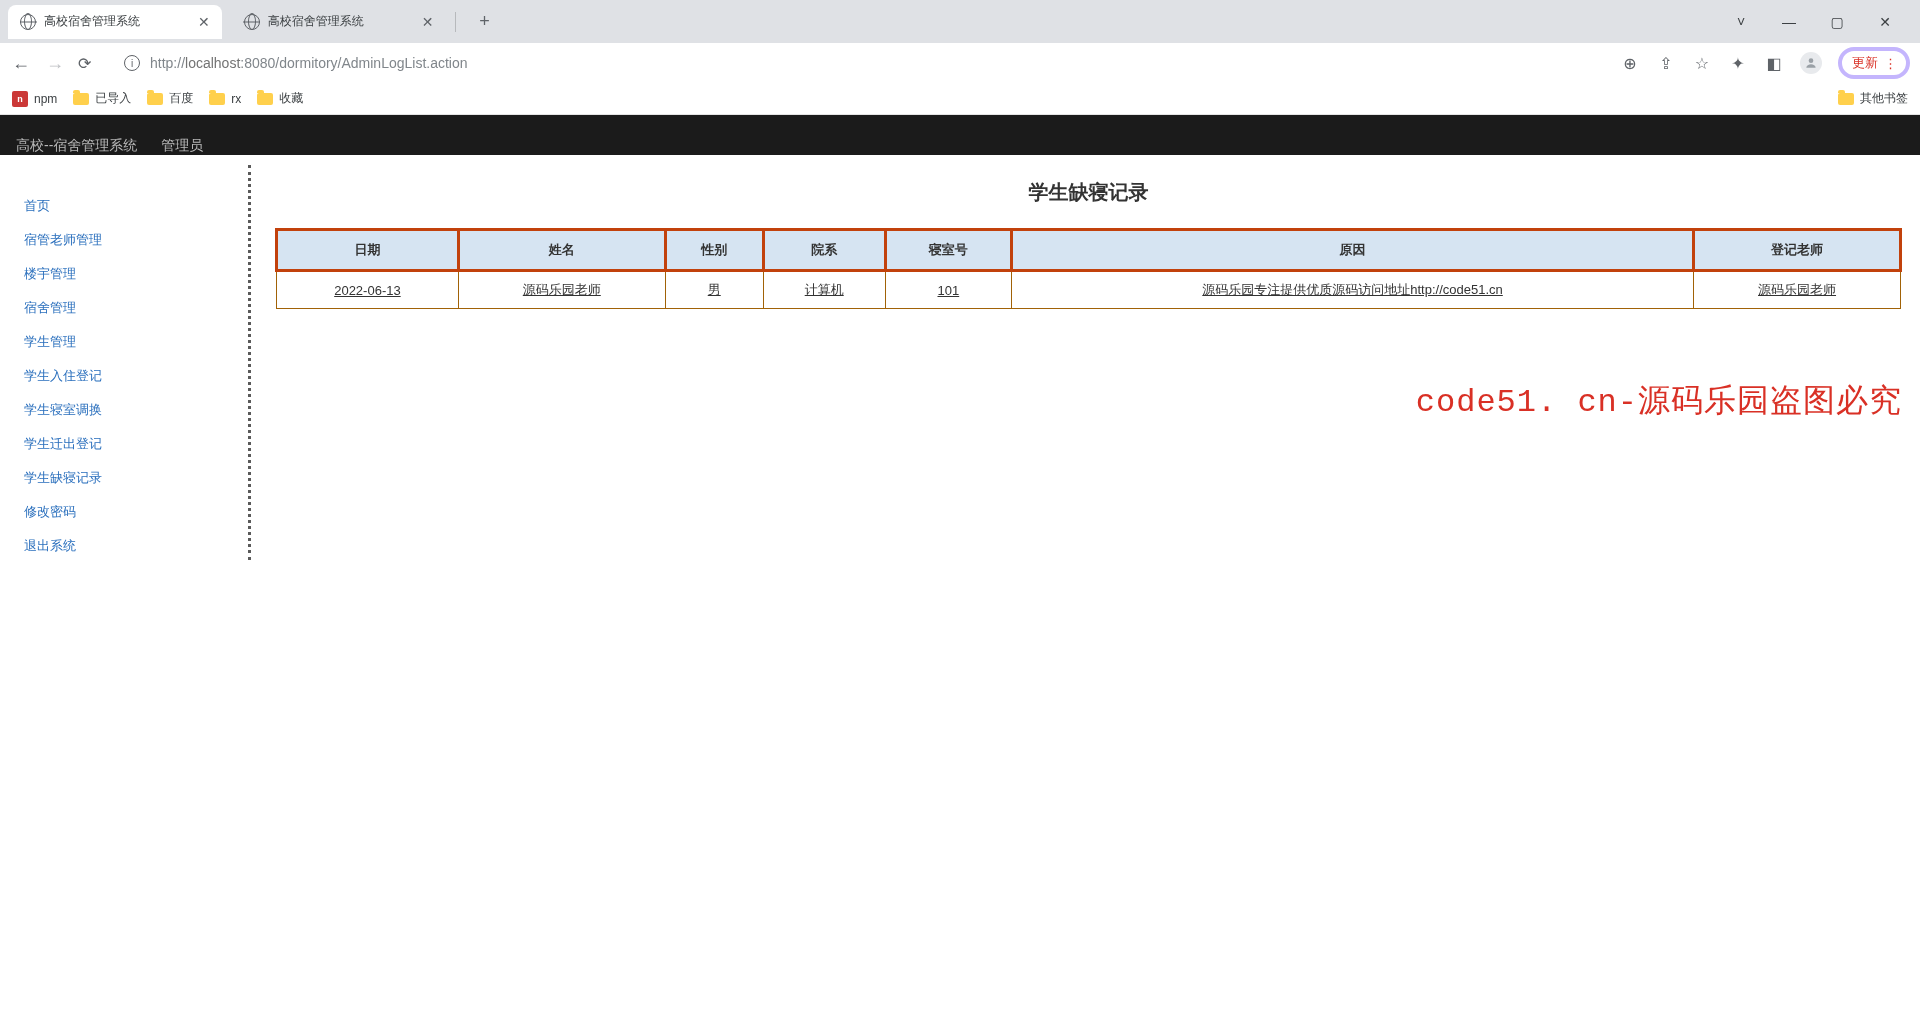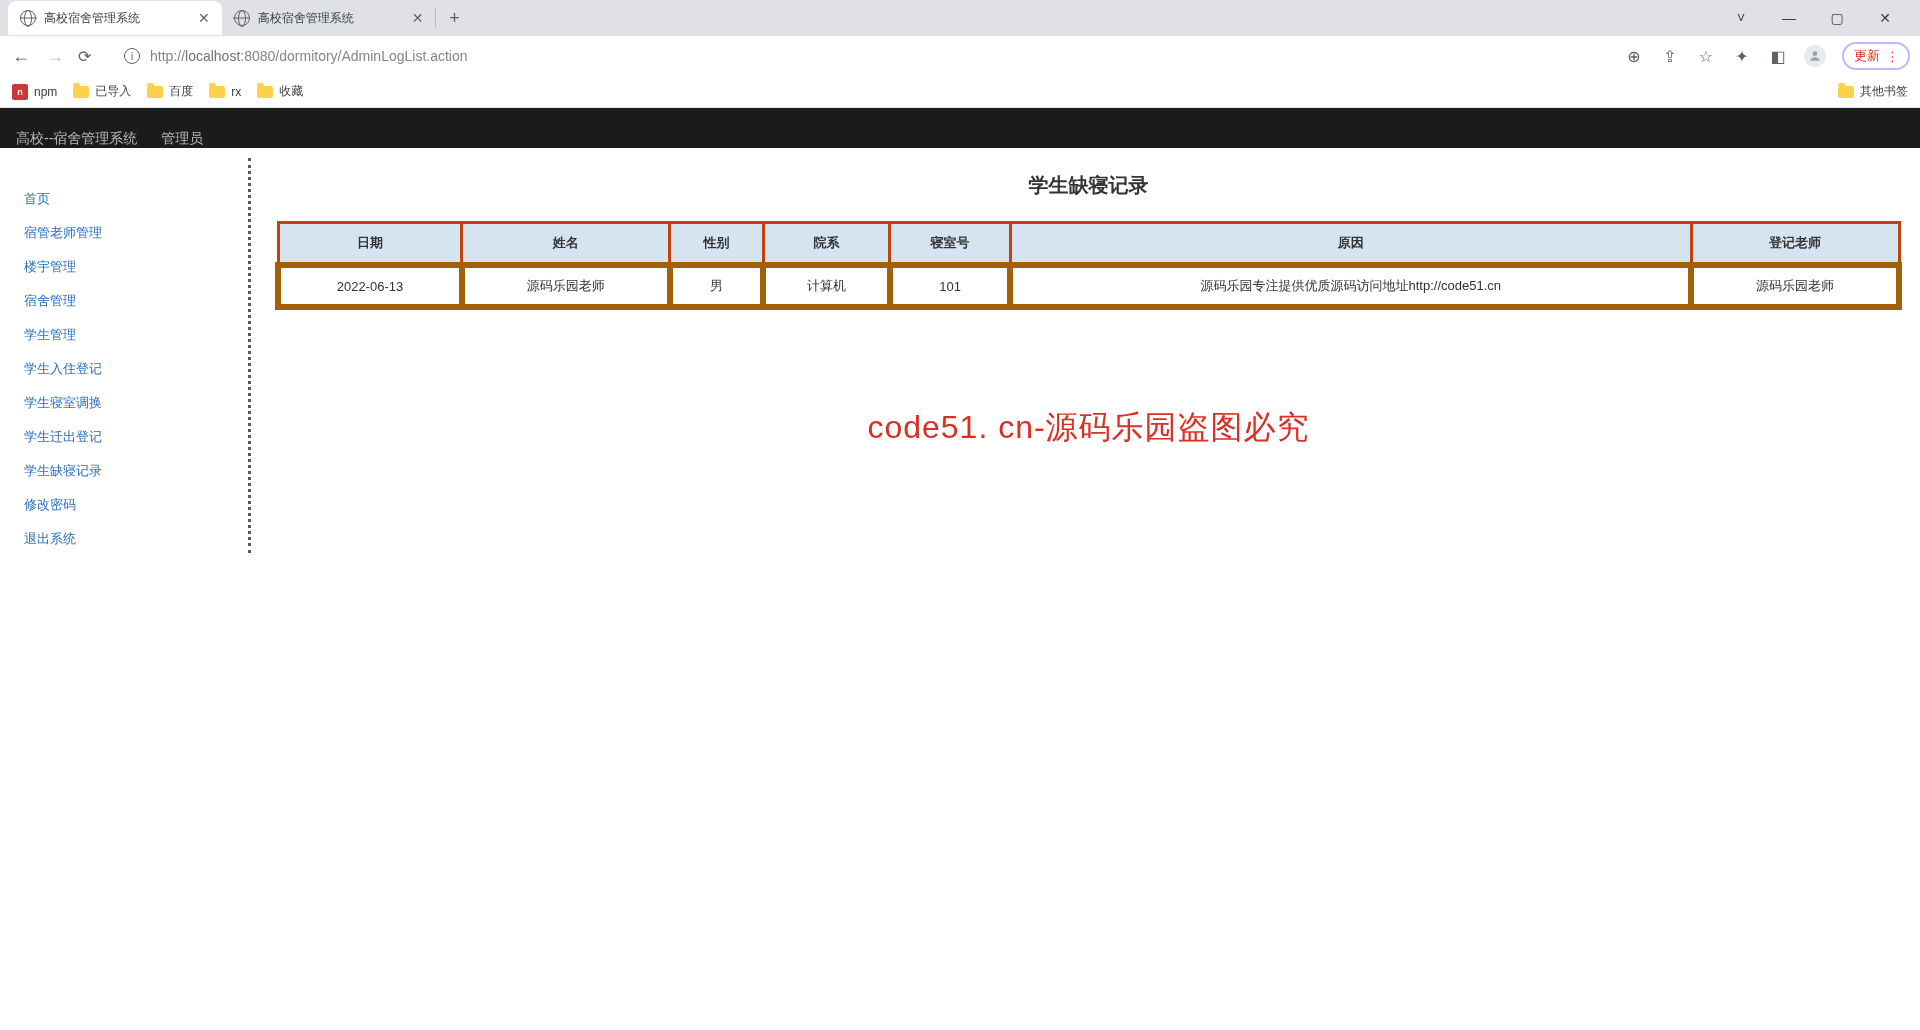--- a/index.html
+++ b/index.html
@@ -1,20 +1,20 @@
 <!DOCTYPE html>
 <html><head>
 <meta charset="utf-8">
 <style>
 * { margin: 0; padding: 0; box-sizing: border-box; }
 body { font-family: "Microsoft YaHei", Arial, sans-serif; font-size: 13px; background: #fff; }
 
 
 .browser-chrome { background: #dfe1e5; }
-.tab-bar { display: flex; align-items: center; height: 36px; padding: 0 8px; gap: 0; }
+.tab-bar { display: flex; align-items: center; height: 43px; padding: 0 8px; gap: 10px; }
 .tab { display: flex; align-items: center; gap: 8px; padding: 0 12px; height: 34px; border-radius: 8px 8px 0 0; font-size: 12px; color: #3c4043; }
 .tab.active { background: #fff; }
 .tab .globe { width: 16px; height: 16px; border: 1.5px solid #5f6368; border-radius: 50%; position: relative; }
 .tab .globe::before { content: ""; position: absolute; left: 50%; top: -1.5px; bottom: -1.5px; width: 6px; border: 1.5px solid #5f6368; border-radius: 50%; transform: translateX(-50%); }
 .tab .globe::after { content: ""; position: absolute; left: -1.5px; right: -1.5px; top: 50%; border-top: 1.5px solid #5f6368; transform: translateY(-50%); }
 .tab .close-x { font-size: 14px; color: #5f6368; margin-left: 50px; cursor: pointer; }
 .tab-divider { width: 1px; height: 20px; background: #b7b9bc; }
 .newtab { width: 28px; height: 28px; display: flex; align-items: center; justify-content: center; font-size: 18px; color: #5f6368; cursor: pointer; margin-left: 4px; }
 .win-controls { margin-left: auto; display: flex; gap: 18px; padding-right: 12px; color: #3c4043; }
 .win-controls span { width: 30px; text-align: center; font-size: 14px; cursor: pointer; }
@@ -22,21 +22,21 @@
 .address-row { background: #fff; display: flex; align-items: center; height: 40px; padding: 0 10px; gap: 12px; }
 .nav-arrow { width: 22px; text-align: center; font-size: 18px; color: #5f6368; cursor: pointer; }
 .nav-arrow.disabled { color: #bfc1c4; }
 .reload { width: 22px; font-size: 16px; color: #5f6368; cursor: pointer; }
 .url-bar { flex: 1; display: flex; align-items: center; height: 30px; background: #fff; border-radius: 15px; padding: 0 12px; font-size: 14px; color: #202124; }
 .url-bar .info-icon { width: 16px; height: 16px; border: 1.3px solid #5f6368; border-radius: 50%; display: flex; align-items: center; justify-content: center; font-size: 10px; color: #5f6368; margin-right: 10px; }
 .url-text .host { color: #737373; text-align: center; }
 .url-text .muted { color: #80868b; }
 .right-icons { display: flex; align-items: center; gap: 16px; color: #5f6368; font-size: 16px; }
 .right-icons .ico { cursor: pointer; width: 20px; text-align: center; }
-.update-btn { border: 2px solid #c4b5fd; color: #d93025; border-radius: 16px; padding: 3px 10px; font-size: 13px; display: flex; align-items: center; gap: 6px; cursor: pointer; }
+.update-btn { border: 4px solid #c4b5fd; color: #d93025; border-radius: 16px; padding: 3px 10px; font-size: 13px; display: flex; align-items: center; gap: 6px; cursor: pointer; }
 .update-btn .dots { letter-spacing: -1px; }
 .avatar-circle { width: 22px; height: 22px; border-radius: 50%; background: #e8eaed; display: flex; align-items: center; justify-content: center; }
 
 .bookmark-row { background: #fff; border-bottom: 1px solid #e4e4e4; display: flex; align-items: center; height: 32px; padding: 0 12px; gap: 16px; font-size: 12px; color: #3c4043; }
 .bm-item { display: flex; align-items: center; gap: 6px; cursor: pointer; }
 .folder-icon { width: 16px; height: 12px; background: #ffd04c; border-radius: 2px; position: relative; }
 .folder-icon::before { content: ""; position: absolute; top: -3px; left: 0; width: 7px; height: 3px; background: #ffd04c; border-radius: 2px 2px 0 0; }
 .npm-icon { width: 16px; height: 16px; background: #cb3837; color: #fff; font-size: 9px; font-weight: bold; display: flex; align-items: center; justify-content: center; border-radius: 2px; }
 .bm-right { margin-left: auto; display: flex; align-items: center; gap: 6px; }
 
@@ -47,25 +47,25 @@
 .main-wrap { display: flex; }
 .sidebar { width: 248px; padding: 34px 18px; }
 .sidebar a { display: block; color: #2a6fbd; text-decoration: none; font-size: 13px; padding: 8px 6px; }
 .vdivider { border-left: 3px dotted #5a5a5a; height: 395px; margin-top: 10px; }
 .content { flex: 1; padding: 18px 18px 18px 24px; }
 
 .page-title { text-align: center; font-size: 20px; color: #333; margin: 6px 0 22px; }
 
 table.data { width: 100%; border-collapse: collapse; font-size: 13px; }
 table.data th { background: #d6e4f2; color: #333; font-weight: 600; padding: 10px 8px; border: 3px solid #c2410c; text-align: center; }
-table.data td { background: #fff; color: #333; padding: 9px 8px; border: 6px solid #a16207; text-align: center; }
+table.data td { background: #fff; color: #333; padding: 9px 8px; border: 1px solid #a16207; text-align: center; text-decoration: underline; }
 
 .pager { text-align: center; font-size: 12px; color: #555; margin-top: 14px; }
 
-.watermark { text-align: center; color: #d93025; font-family: Liberation Sans, sans-serif; font-size: 32px; margin-top: 96px; letter-spacing: 1px; }
+.watermark { text-align: right; color: #d93025; font-family: Liberation Mono, monospace; font-size: 32px; margin-top: 70px; letter-spacing: 1px; }
 </style>
 </head>
 <body>
 
 <div class="browser-chrome">
   <div class="tab-bar">
     <div class="tab active">
       <span class="globe"></span>
       <span>高校宿舍管理系统</span>
       <span class="close-x">✕</span>

